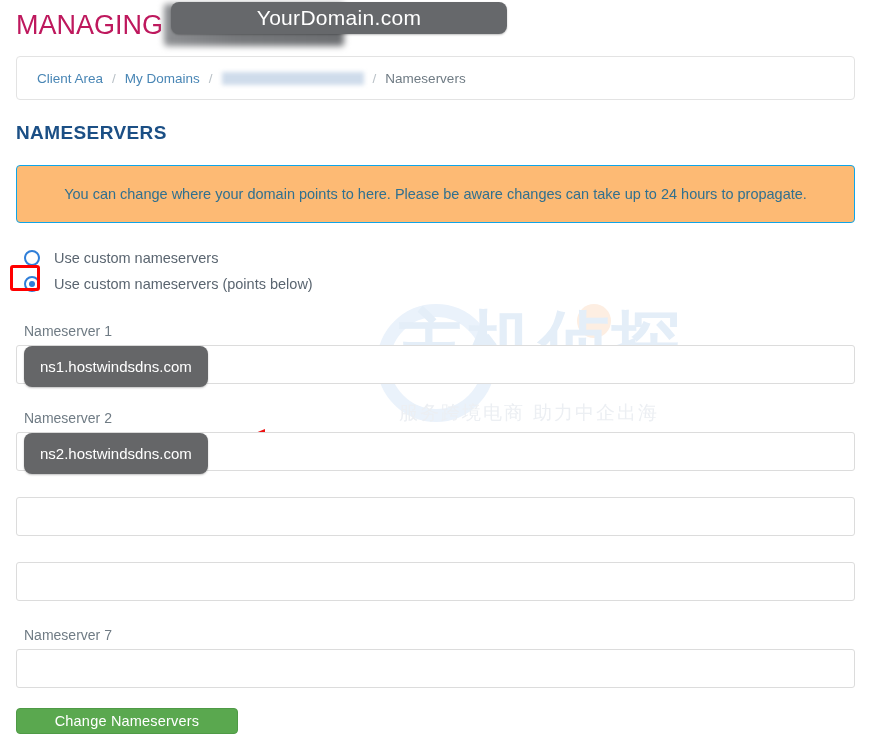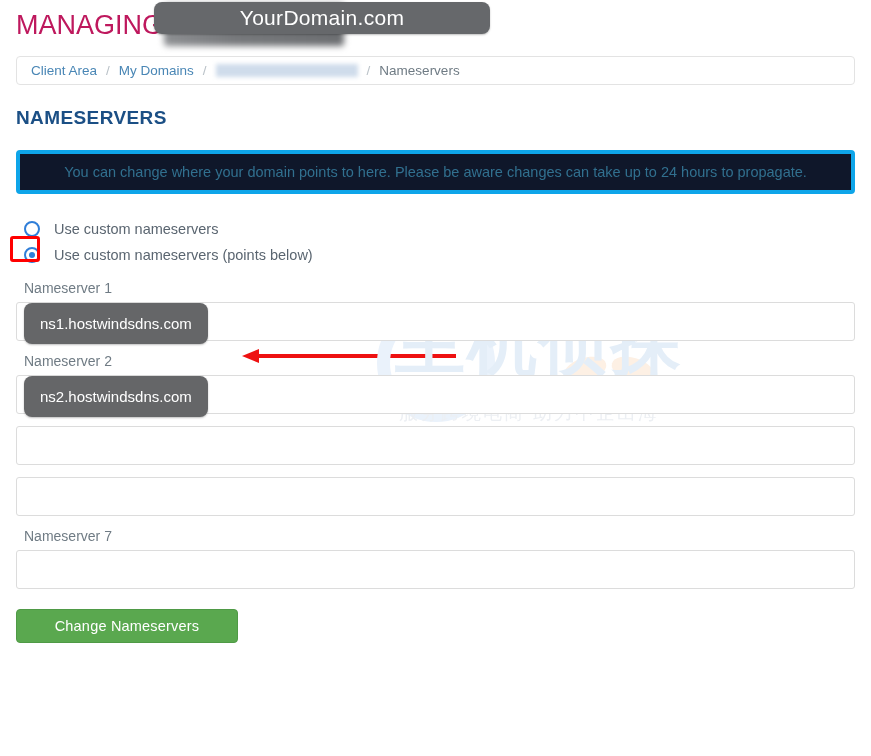--- a/index.html
+++ b/index.html
@@ -108,44 +108,44 @@
     left: 148px;
     top: 4px;
     width: 180px;
     height: 42px;
     background: linear-gradient(90deg,#8d8f92,#76787b 40%,#6c6e71);
     filter: blur(3px);
     border-radius: 3px;
   }
   .domain-badge {
     position: absolute;
-    left: 138px;
+    left: 155px;
     top: 2px;
     width: 336px;
     height: 32px;
     background: #66686b;
     border-radius: 8px;
     color: #ffffff;
     font-size: 21px;
     display: flex;
     align-items: center;
     justify-content: center;
     letter-spacing: 0.3px;
     box-shadow: 0 1px 2px rgba(0,0,0,0.25);
   }
 
   
   .breadcrumb {
-    height: 29px;
+    height: 44px;
     border: 1px solid #e3e3e3;
     border-radius: 4px;
     background: #ffffff;
     display: flex;
     align-items: center;
-    padding: 0 14px;
+    padding: 0 20px;
     box-sizing: border-box;
     font-size: 13.5px;
   }
   .bc-link {
     color: #4986b5;
     text-decoration: none;
     white-space: nowrap;
   }
   .bc-sep {
     color: #b9c1c7;
@@ -168,24 +168,24 @@
     font-size: 19px;
     font-weight: bold;
     color: #1b4f85;
     letter-spacing: 0.4px;
     margin: 22px 0 0 0;
   }
 
   
   .alert-info {
     margin-top: 21px;
-    background: #0f172a;
-    border: 4px solid #0ea5e9;
+    background: #fdba74;
+    border: 1px solid #0ea5e9;
     border-radius: 4px;
-    height: 44px;
+    height: 58px;
     display: flex;
     align-items: center;
     justify-content: center;
     color: #31708f;
     font-size: 14.5px;
     text-align: center;
     padding: 0 18px;
     box-sizing: border-box;
   }
 
@@ -229,21 +229,21 @@
     top: -6px;
     width: 30px;
     height: 26px;
     border: 3px solid #ff0000;
     border-radius: 3px;
     box-sizing: border-box;
     pointer-events: none;
   }
 
   
-  .field-block { margin-top: 12px; position: relative; }
+  .field-block { margin-top: 26px; position: relative; }
   .field-label {
     display: block;
     font-size: 14px;
     color: #6f7b84;
     margin: 0 0 6px 8px;
   }
   .field-input {
     width: 100%;
     height: 39px;
     border: 1px solid #dcdcdc;
@@ -302,21 +302,21 @@
   
   .submit-row { margin-top: 20px; }
   .btn-primary {
     background: #5aa84f;
     border: 1px solid #4f9a46;
     color: #ffffff;
     font-size: 14.5px;
     font-family: "Liberation Sans", sans-serif;
     border-radius: 4px;
     width: 222px;
-    height: 34px;
+    height: 26px;
     cursor: pointer;
     letter-spacing: 0.2px;
   }
 </style>
 </head>
 <body>
 
 <div class="watermark">
   <div class="wm-circle"></div>
   <div class="wm-dot"></div>

